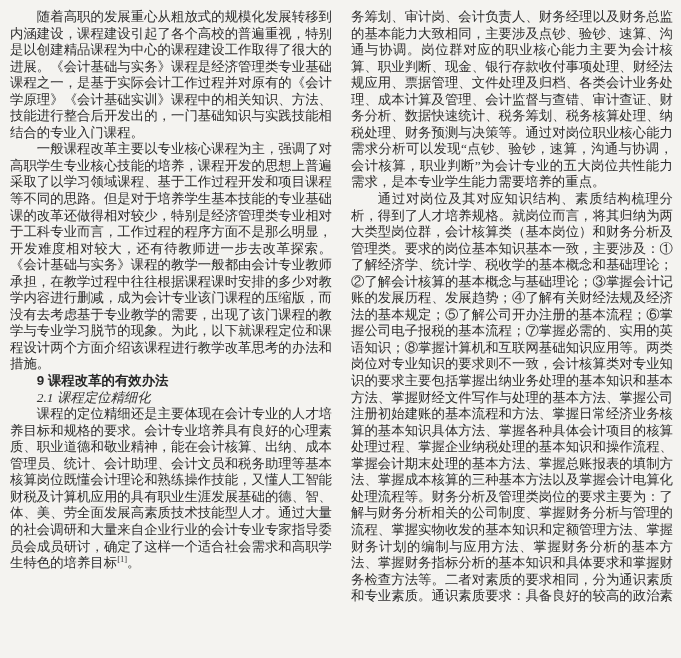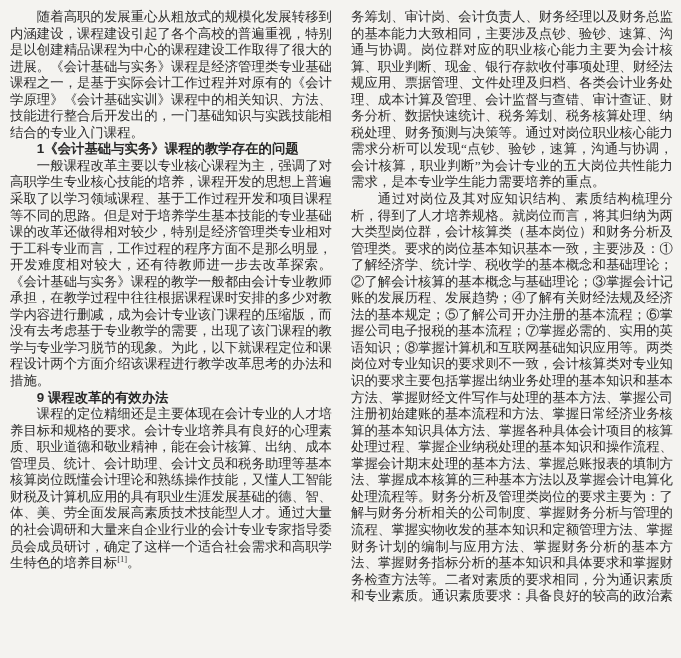--- a/index.html
+++ b/index.html
@@ -56,26 +56,26 @@
   }
 </style>
 </head>
 <body>
 
 <div class="page">
 
   <div class="col">
     <p class="indent">随着高职的发展重心从粗放式的规模化发展转移到内涵建设，课程建设引起了各个高校的普遍重视，特别是以创建精品课程为中心的课程建设工作取得了很大的进展。《会计基础与实务》课程是经济管理类专业基础课程之一，是基于实际会计工作过程并对原有的《会计学原理》《会计基础实训》课程中的相关知识、方法、技能进行整合后开发出的，一门基础知识与实践技能相结合的专业入门课程。</p>
 
-    <p class="heading">1《会计基础与实务》课程的教学存在的问题</p>
 
     <p class="indent">一般课程改革主要以专业核心课程为主，强调了对高职学生专业核心技能的培养，课程开发的思想上普遍采取了以学习领域课程、基于工作过程开发和项目课程等不同的思路。但是对于培养学生基本技能的专业基础课的改革还做得相对较少，特别是经济管理类专业相对于工科专业而言，工作过程的程序方面不是那么明显，开发难度相对较大，还有待教师进一步去改革探索。《会计基础与实务》课程的教学一般都由会计专业教师承担，在教学过程中往往根据课程课时安排的多少对教学内容进行删减，成为会计专业该门课程的压缩版，而没有去考虑基于专业教学的需要，出现了该门课程的教学与专业学习脱节的现象。为此，以下就课程定位和课程设计两个方面介绍该课程进行教学改革思考的办法和措施。</p>
 
     <p class="heading">9 课程改革的有效办法</p>
 
+    <p class="subheading">2.1 课程定位精细化</p>
 
     <p class="indent"><span>课程的定位精细还是主要体现在会计专业的人才培养目标和规格的要求。会计专业培养具有良好的心理素质、职业道德和敬业精神，能在会计核算、出纳、成本管理员、统计、会计助理、会计文员和税务助理等基本核算岗位既懂会计理论和熟练操作技能，又懂人工智能财税及计算机应用的具有职业生涯发展基础的德、智、体、美、劳全面发展高素质技术技能型人才。通过大量的社会调研和大量来自企业行业的会计专业专家指导委员会成员研讨，确定了这样一个适合社会需求和高职学生特色的培养目标</span><sup class="ref">[1]</sup><span>。</span></p>
 
   </div>
 
   <div class="col">
     <p>务筹划、审计岗、会计负责人、财务经理以及财务总监的基本能力大致相同，主要涉及点钞、验钞、速算、沟通与协调。岗位群对应的职业核心能力主要为会计核算、职业判断、现金、银行存款收付事项处理、财经法规应用、票据管理、文件处理及归档、各类会计业务处理、成本计算及管理、会计监督与查错、审计查证、财务分析、数据快速统计、税务筹划、税务核算处理、纳税处理、财务预测与决策等。通过对岗位职业核心能力需求分析可以发现“点钞、验钞，速算，沟通与协调，会计核算，职业判断”为会计专业的五大岗位共性能力需求，是本专业学生能力需要培养的重点。</p>
 
     <p class="indent">通过对岗位及其对应知识结构、素质结构梳理分析，得到了人才培养规格。就岗位而言，将其归纳为两大类型岗位群，会计核算类（基本岗位）和财务分析及管理类。要求的岗位基本知识基本一致，主要涉及：①了解经济学、统计学、税收学的基本概念和基础理论；②了解会计核算的基本概念与基础理论；③掌握会计记账的发展历程、发展趋势；④了解有关财经法规及经济法的基本规定；⑤了解公司开办注册的基本流程；⑥掌握公司电子报税的基本流程；⑦掌握必需的、实用的英语知识；⑧掌握计算机和互联网基础知识应用等。两类岗位对专业知识的要求则不一致，会计核算类对专业知识的要求主要包括掌握出纳业务处理的基本知识和基本方法、掌握财经文件写作与处理的基本方法、掌握公司注册初始建账的基本流程和方法、掌握日常经济业务核算的基本知识具体方法、掌握各种具体会计项目的核算处理过程、掌握企业纳税处理的基本知识和操作流程、掌握会计期末处理的基本方法、掌握总账报表的填制方法、掌握成本核算的三种基本方法以及掌握会计电算化处理流程等。财务分析及管理类岗位的要求主要为：了解与财务分析相关的公司制度、掌握财务分析与管理的流程、掌握实物收发的基本知识和定额管理方法、掌握财务计划的编制与应用方法、掌握财务分析的基本方法、掌握财务指标分析的基本知识和具体要求和掌握财务检查方法等。二者对素质的要求相同，分为通识素质和专业素质。通识素质要求：具备良好的较高的政治素质、思想品德、行为规范的职业道德；具备良好的文化素质和心理素质；具备勇于创新、艰苦创业、爱岗敬业的精</p>
   </div>

